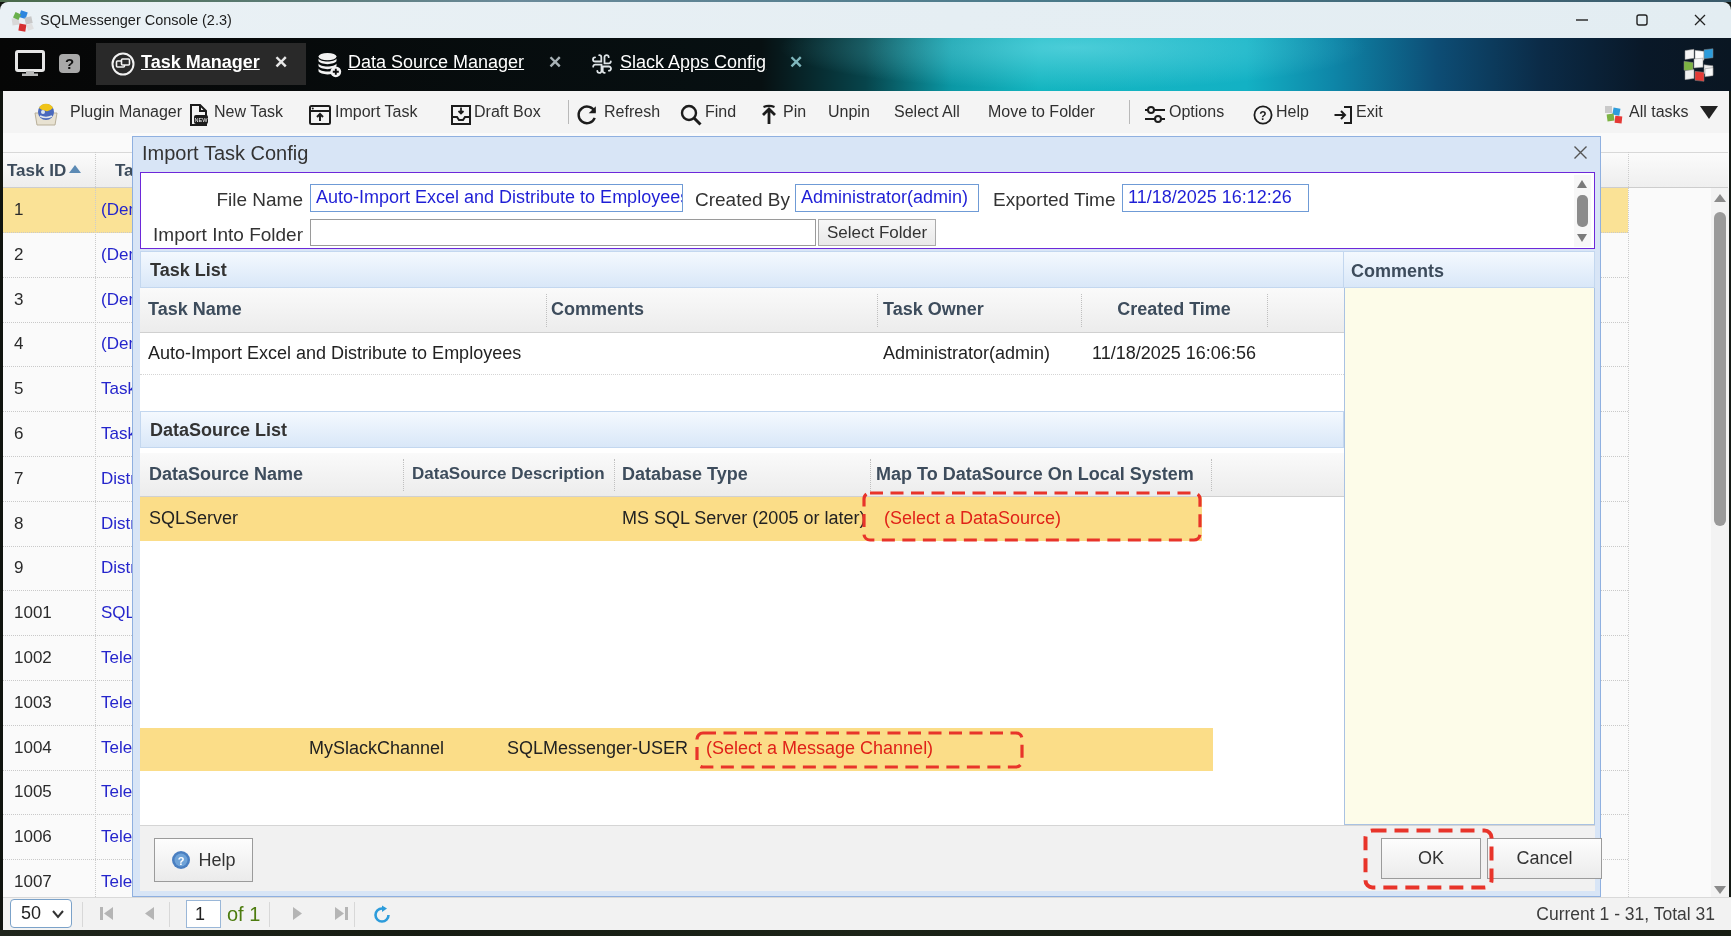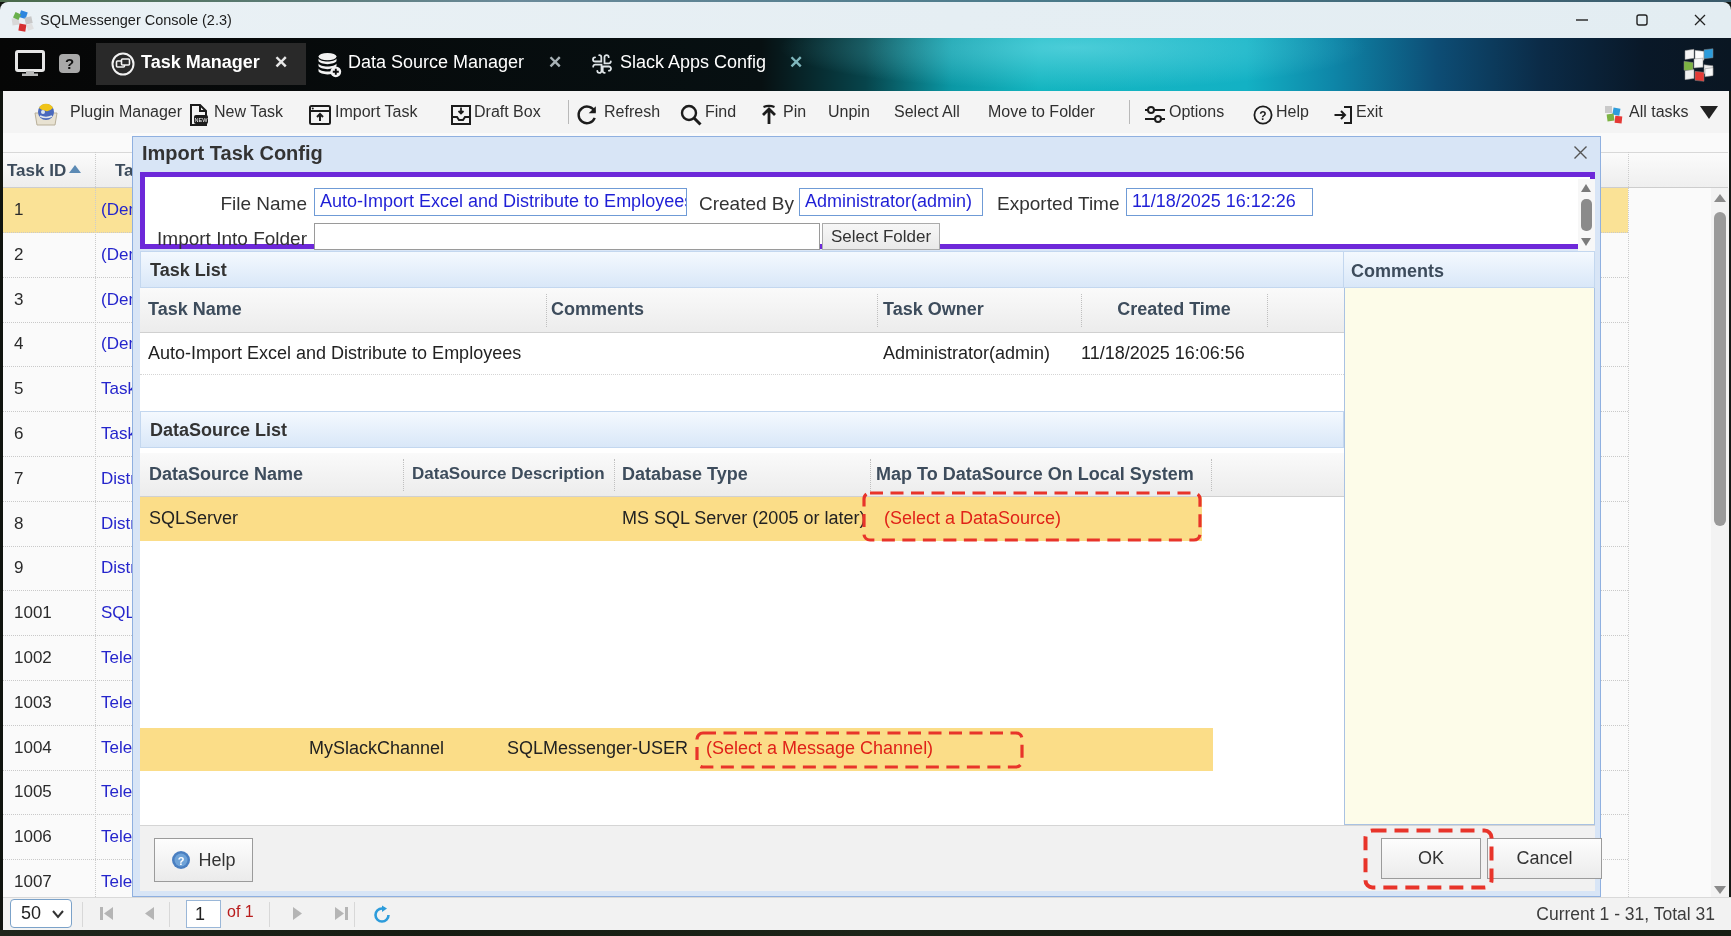--- a/index.html
+++ b/index.html
@@ -9,21 +9,21 @@
 
 
 #titlebar { left:0; top:2px; width:1731px; height:36px; background:linear-gradient(90deg,#eaf1f5 0%,#e5eef3 55%,#e3edf2 100%); border-radius:8px 8px 0 0; }
 #title-text { left:40px; top:10px; font-size:14.5px; color:#1c1c1c; }
 .wbtn { top:10px; width:16px; height:16px; }
 
 
 #tabbar { left:0; top:38px; width:1731px; height:53px;
   background:radial-gradient(ellipse 420px 60px at 62% 18%, rgba(120,225,235,0.55), rgba(120,225,235,0) 70%),linear-gradient(90deg,#060606 0%,#071012 44%,#07444b 50%,#0b98a5 55%,#14b5c0 60%,#13b1c4 72%,#0e86a8 77%,#0d4d75 83%,#0b2b47 89%,#091828 95%,#0a1622 100%); }
 #tab1 { left:96px; top:5px; width:210px; height:42px; background:#292929; }
-.tabtxt { color:#fff; font-size:18px; }
+.tabtxt { color:#fff; font-size:18px;text-decoration:underline; }
 .tabx { color:#e8e8e8; font-size:17px; font-weight:bold; }
 
 
 #toolbar { left:3px; top:91px; width:1728px; height:42px; background:#f4f4f4;text-decoration:underline; }
 #toolbar > * { margin-left:-3px; }
 .titem { top:0; height:42px; display:flex; align-items:center; gap:7px; color:#303030; font-size:16px; }
 .tsep { top:9px; width:1px; height:24px; background:#b9b9b9; }
 
 
 #bgarea { left:3px; top:133px; width:1726px; height:764px; background:#fafafa; overflow:hidden; }
@@ -38,22 +38,22 @@
 #vthumb { left:3px; top:24px; width:12px; height:314px; background:#9a9a9a; border-radius:6px; }
 
 
 #pagerbar { left:3px; top:897px; width:1728px; height:33px; background:#f2f2f2; border-top:1px solid #d9d9d9; }
 .pgsep { top:4px; width:1px; height:25px; background:#d8d8d8; }
 #statusbar { font-size:17.5px; color:#3c3c3c; }
 #bottomstrip { left:0; top:930px; width:1731px; height:6px; background:linear-gradient(90deg,#20261c,#161c12 25%,#1c2418 50%,#12180e 75%,#181e14); }
 
 
 #dialog { left:132px; top:136px; width:1469px; height:761px; background:#d8e5f6; border:1px solid #8fb0e0; }
-#dlgtitle { left:9px; top:5px; font-size:20px; font-weight:bold; color:#333; }
-#formbox { left:7px; top:35px; width:1455px; height:77px; background:#fff; border:5px solid #6d28d9; }
+#dlgtitle { left:9px; top:5px; font-size:20px; font-weight:normal; color:#333; }
+#formbox { left:7px; top:35px; width:1455px; height:77px; background:#fff; border:1px solid #6d28d9; }
 .flabel { font-size:19px; color:#333; }
 .finput { border:1px solid #6f9bd6; background:#fff; font-size:18px; color:#1f1fd6; padding:2px 5px; white-space:nowrap; overflow:hidden; }
 .secband { left:7px; width:1204px; height:37px; background:linear-gradient(#f4f9fe,#d9e7f8); border:1px solid #c3d7ef; }
 .secband span { position:absolute; left:9px; top:8px; font-size:18px; font-weight:bold; color:#333; }
 .dhead { background:linear-gradient(#fafafa,#ececec); border-bottom:1px solid #d0d0d0; }
 .dheadtxt { font-size:18px; font-weight:bold; color:#3d4c5c; top:11px; }
 .ylrow { background:#fbdd88; }
 .redtxt { color:#e02218; font-size:18px;text-align:center; }
 #comments { left:1211px; top:114px; width:251px; height:710px; }
 #commhead { left:0; top:0; width:251px; height:37px; background:linear-gradient(#f4f9fe,#d9e7f8); border:1px solid #c3d7ef; border-left:none; }
@@ -300,21 +300,21 @@
       <rect x="1" y="1" width="3" height="13" fill="#b5b5b5"></rect>
       <path d="M14 1 L5 7.5 L14 14 Z" fill="#b5b5b5"></path>
     </svg>
   <svg class="abs" style="left:139px;top:8px" width="14" height="15" viewBox="0 0 14 15">
       <path d="M12 1 L3 7.5 L12 14 Z" fill="#b5b5b5"></path>
     </svg>
   <div class="abs pgsep" style="left:166px"></div>
   <div class="abs" style="left:183px;top:2px;width:35px;height:28px;background:#fff;border:1px solid #9ab7d8">
     <div class="abs" style="left:8px;top:3px;font-size:18px;color:#222">1</div>
   </div>
-  <div class="abs" style="left:224px;top:5px;font-size:16px;color:#b91c1c">of 1</div>
+  <div class="abs" style="left:224px;top:5px;font-size:20px;color:#4d7c0f">of 1</div>
   <div class="abs pgsep" style="left:266px"></div>
   <svg class="abs" style="left:288px;top:8px" width="14" height="15" viewBox="0 0 14 15">
       <path d="M2 1 L11 7.5 L2 14 Z" fill="#b5b5b5"></path>
     </svg>
   <svg class="abs" style="left:330px;top:8px" width="16" height="15" viewBox="0 0 16 15">
       <path d="M2 1 L11 7.5 L2 14 Z" fill="#b5b5b5"></path>
       <rect x="12" y="1" width="3" height="13" fill="#b5b5b5"></rect>
     </svg>
   <div class="abs pgsep" style="left:351px"></div>
   <svg class="abs" style="left:369px;top:7px" width="20" height="20" viewBox="0 0 20 20">
@@ -356,21 +356,21 @@
     <div class="abs dheadtxt" style="left:743px">Task Owner</div>
     <div class="abs dheadtxt" style="left:941px;width:186px;text-align:center">Created Time</div>
     <div class="abs" style="left:406px;top:6px;width:0;height:33px;border-left:1px dotted #bfbfbf"></div>
     <div class="abs" style="left:737px;top:6px;width:0;height:33px;border-left:1px dotted #bfbfbf"></div>
     <div class="abs" style="left:941px;top:6px;width:0;height:33px;border-left:1px dotted #bfbfbf"></div>
     <div class="abs" style="left:1127px;top:6px;width:0;height:33px;border-left:1px dotted #bfbfbf"></div>
   </div>
   <div class="abs" style="left:7px;top:196px;width:1204px;height:42px;border-bottom:1px dotted #d5d5d5;font-size:18px;color:#222">
     <div class="abs" style="left:8px;top:10px">Auto-Import Excel and Distribute to Employees</div>
     <div class="abs" style="left:743px;top:10px">Administrator(admin)</div>
-    <div class="abs" style="left:941px;top:10px;width:186px;">11/18/2025 16:06:56</div>
+    <div class="abs" style="left:941px;top:10px;width:186px;text-align:center">11/18/2025 16:06:56</div>
   </div>
   <div class="abs secband" style="top:274px">
       <span>DataSource List</span>
     </div>
   <div class="abs dhead" style="left:7px;top:316px;width:1204px;height:44px">
     <div class="abs dheadtxt" style="left:9px">DataSource Name</div>
     <div class="abs dheadtxt" style="left:272px;font-size:17px">DataSource Description</div>
     <div class="abs dheadtxt" style="left:482px">Database Type</div>
     <div class="abs dheadtxt" style="left:736px">Map To DataSource On Local System</div>
     <div class="abs" style="left:263px;top:6px;width:0;height:32px;border-left:1px dotted #bfbfbf"></div>

